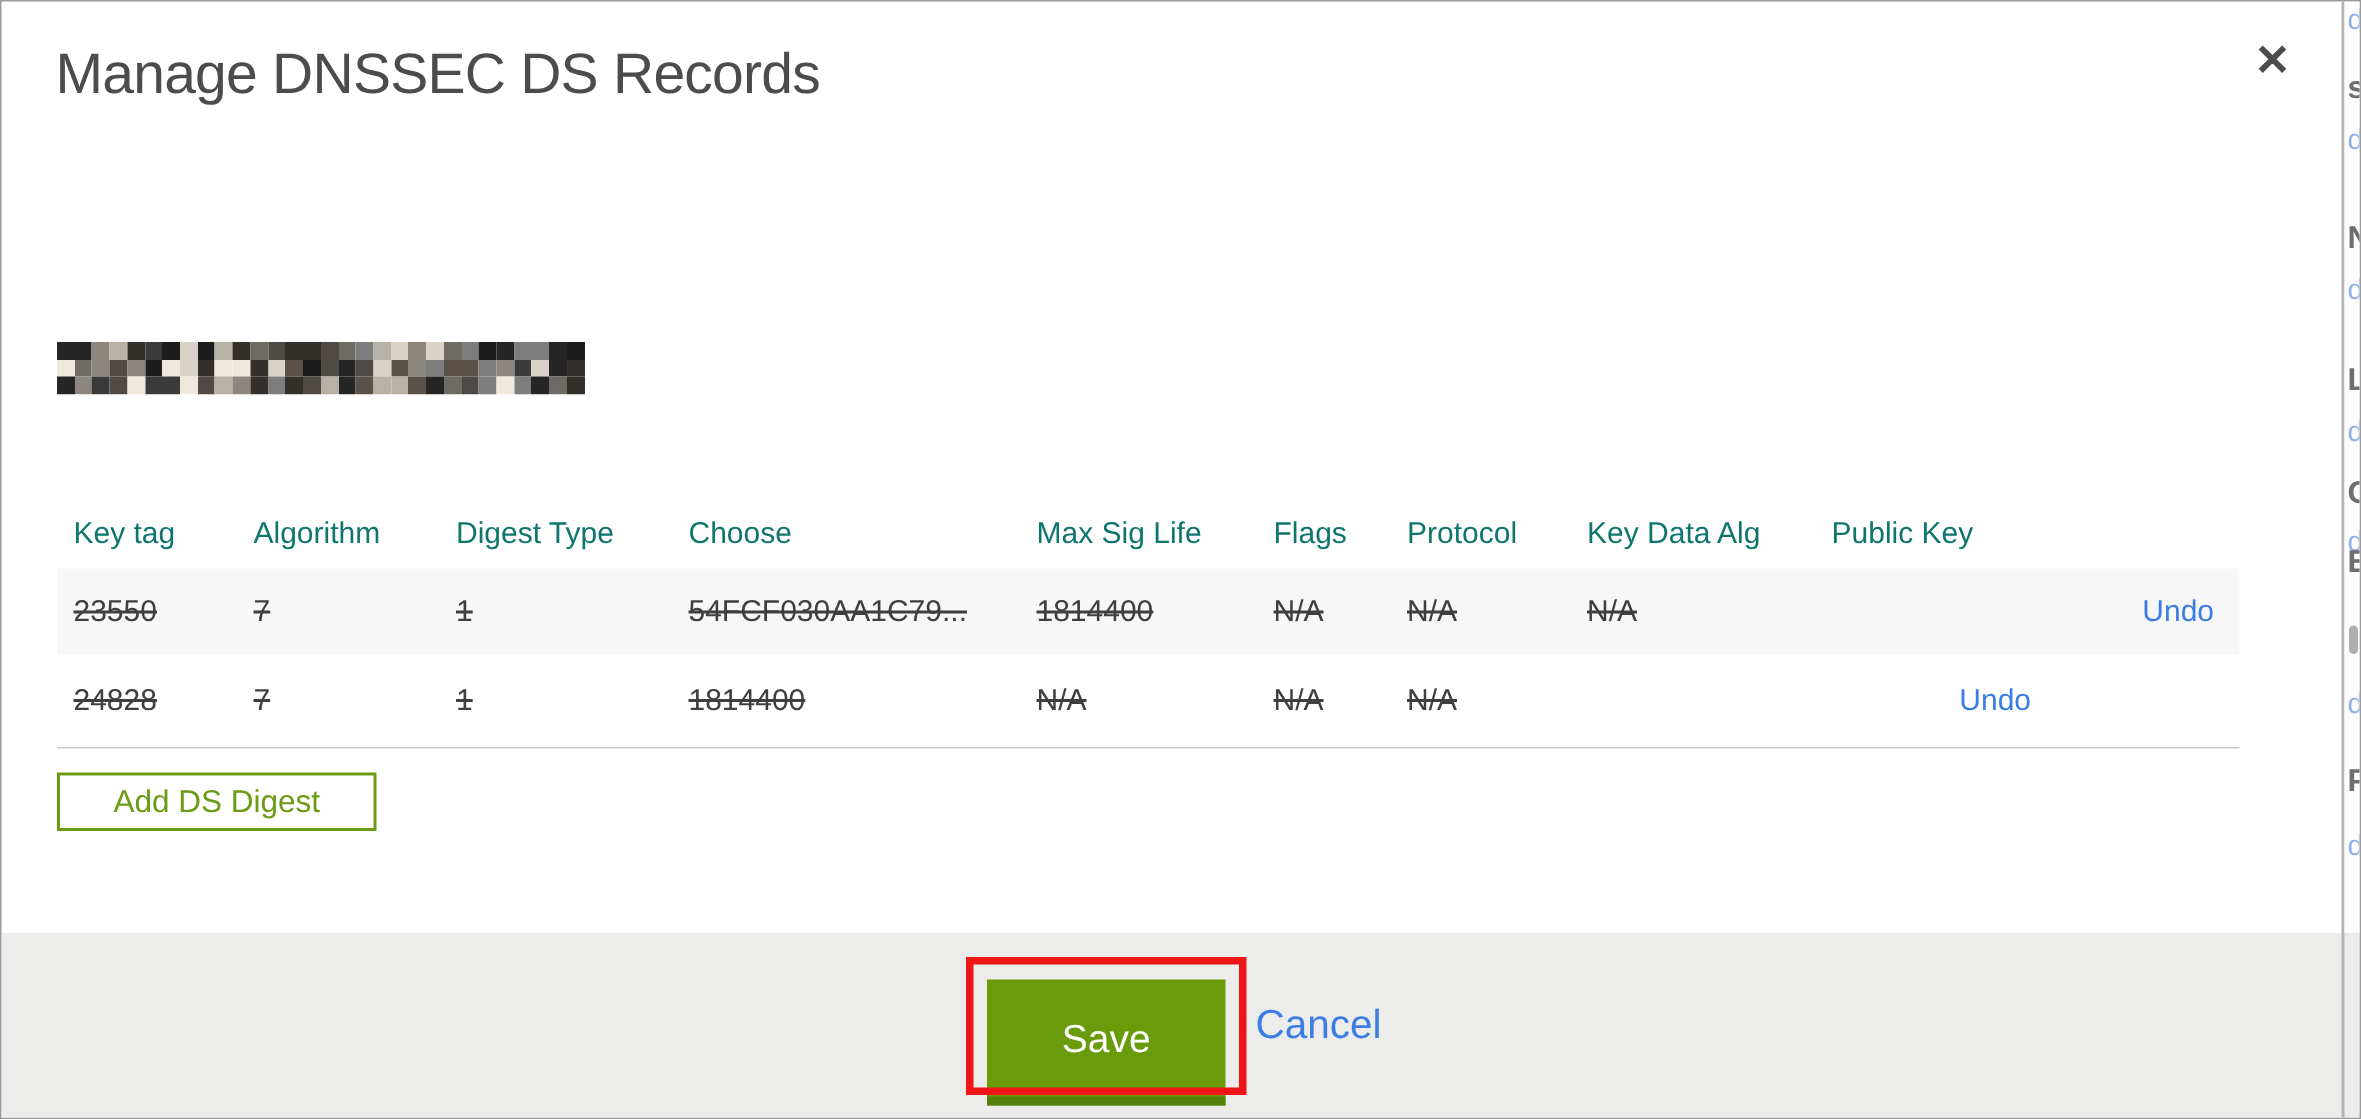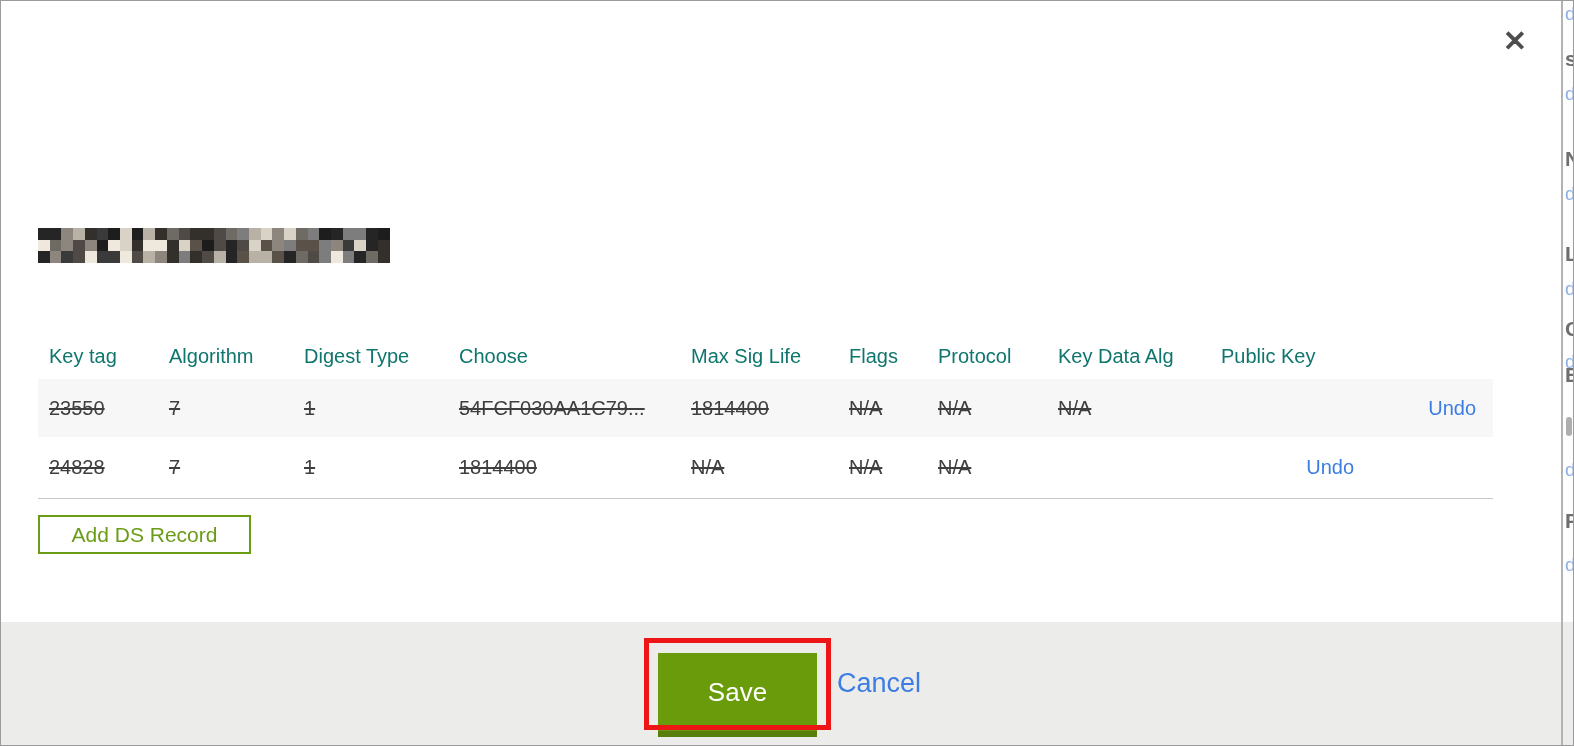--- a/index.html
+++ b/index.html
@@ -80,20 +80,21 @@
   .bg-scrollthumb{
     position:absolute;left:1565px;top:416px;width:6px;height:19px;
     background:#aeaeae;border-radius:3px;cursor:pointer;
   }
 </style>
 </head>
 <body>
 
 <div class="screen">
 
+  <div class="dialog-title">Manage DNSSEC DS Records</div>
 
   <div class="close-x">✕</div>
 
   <div class="redacted" id="redacted-domain">
       <span class="px" style="background: rgb(37, 37, 37);"></span>
       <span class="px" style="background: rgb(37, 37, 37);"></span>
       <span class="px" style="background: rgb(140, 134, 126);"></span>
       <span class="px" style="background: rgb(183, 177, 166);"></span>
       <span class="px" style="background: rgb(51, 48, 44);"></span>
       <span class="px" style="background: rgb(58, 58, 58);"></span>
@@ -217,21 +218,21 @@
       <div class="cell">1</div>
       <div class="cell">1814400</div>
       <div class="cell">N/A</div>
       <div class="cell">N/A</div>
       <div class="cell">N/A</div>
       <div class="cell"></div>
       <div class="cell-undo"><span class="undo-link">Undo</span></div>
     </div>
   </div>
 
-  <button class="add-btn">Add DS Record</button>
+  <button class="add-btn">Add DS Digest</button>
 
   <div class="footer"></div>
 
   <button class="save-btn">Save</button>
 
   <div class="red-annotation"></div>
 
   <span class="cancel-link">Cancel</span>
 
   <div class="modal-edge"></div>

